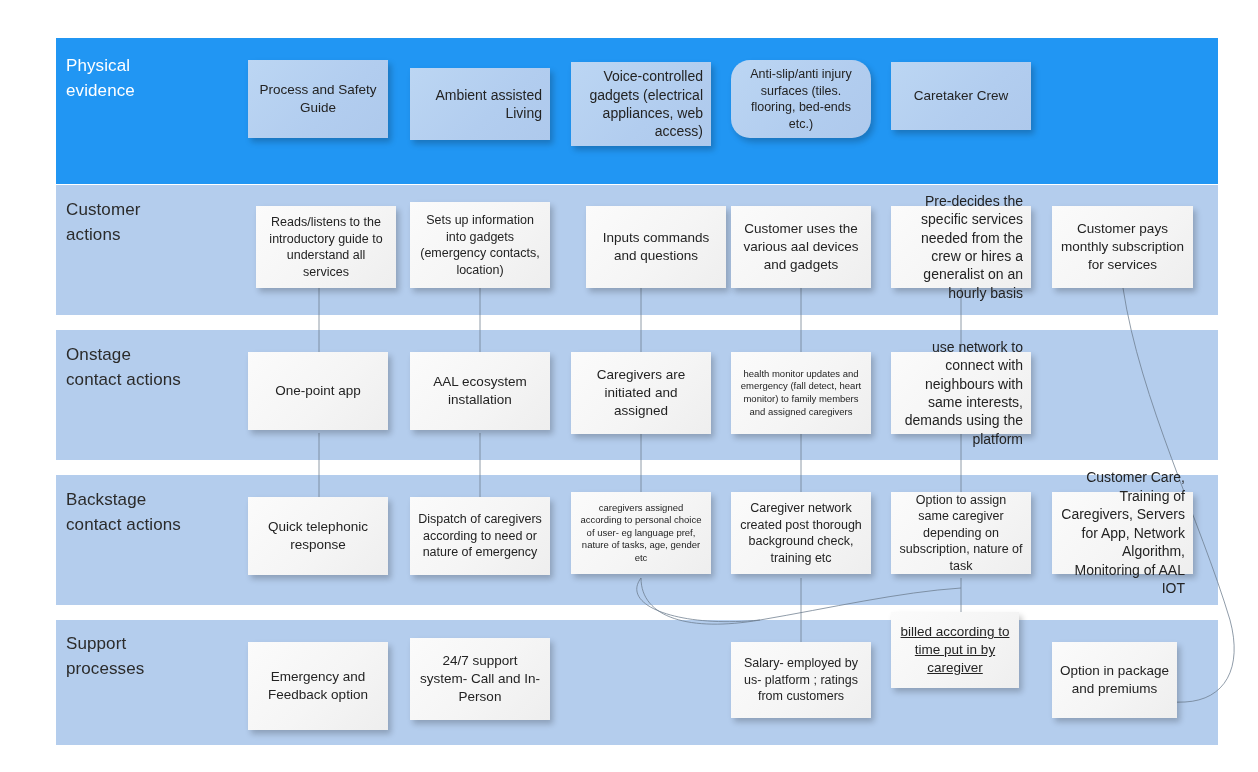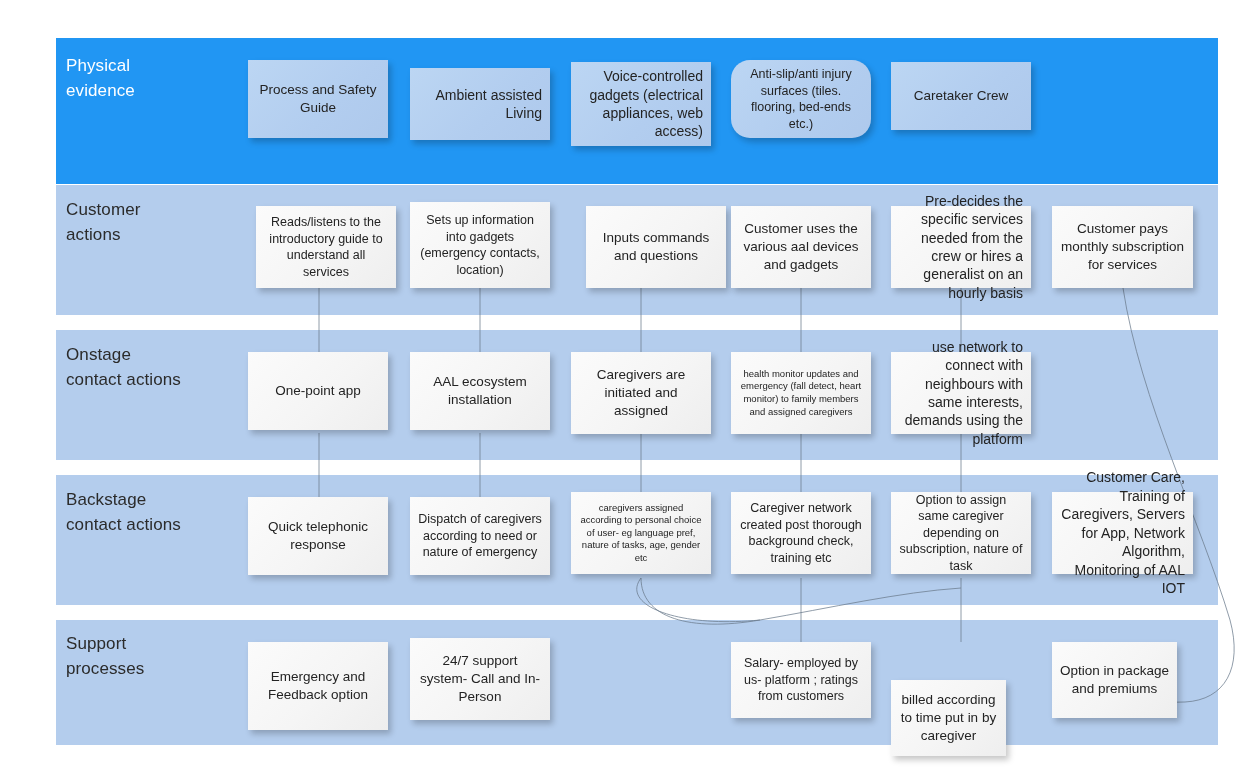--- a/index.html
+++ b/index.html
@@ -204,20 +204,20 @@
 
   <div class="card wh fs-lg" style="left:248px; top:642px; width:140px; height:88px;text-align:center;">
     <span>Emergency and Feedback option</span>
   </div>
   <div class="card wh fs-lg" style="left:410px; top:638px; width:140px; height:82px;">
     <span>24/7 support system- Call and In-Person</span>
   </div>
   <div class="card wh fs-md" style="left:731px; top:642px; width:140px; height:76px;">
     <span>Salary- employed by us- platform ; ratings from customers</span>
   </div>
-  <div class="card wh fs-lg" style="left:891px; top:680px; width:115px; height:76px;">
+  <div class="card wh fs-lg" style="left:891px; top:612px; width:128px; height:76px;text-decoration:underline;">
     <span>billed according to time put in by caregiver</span>
   </div>
   <div class="card wh fs-lg" style="left:1052px; top:642px; width:125px; height:76px;">
     <span>Option in package and premiums</span>
   </div>
 
 </div>
 
 </body></html>

